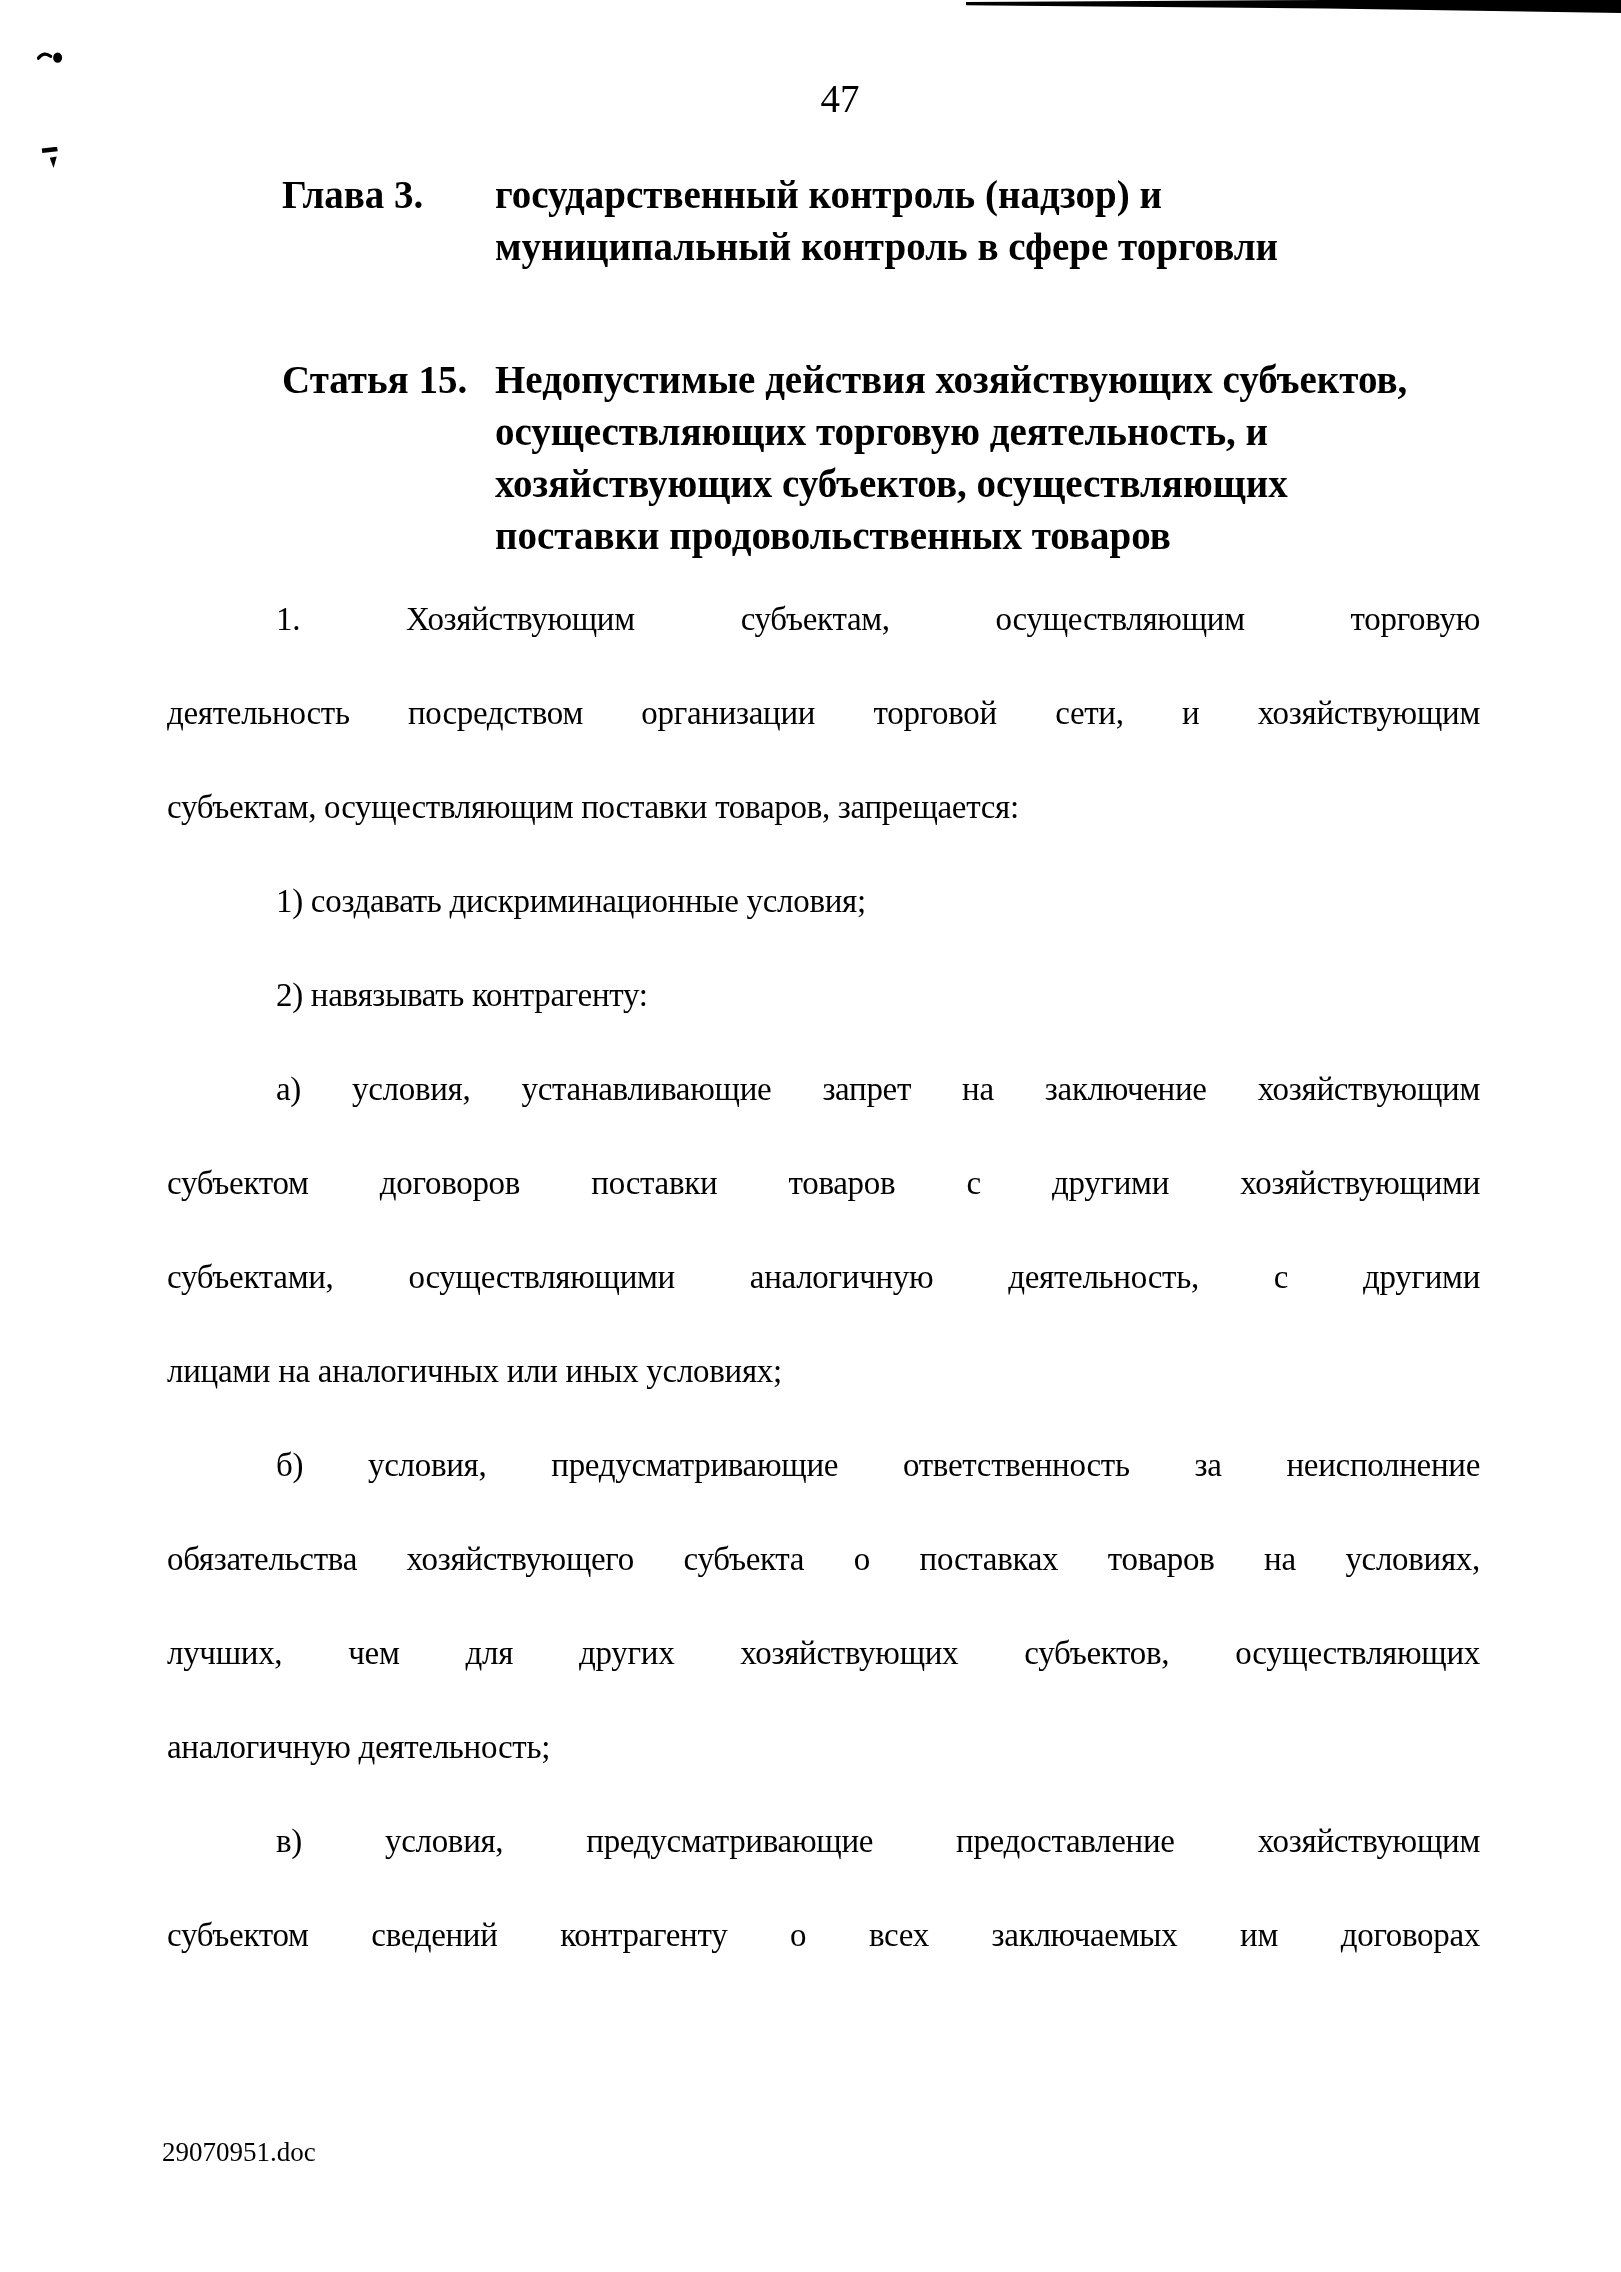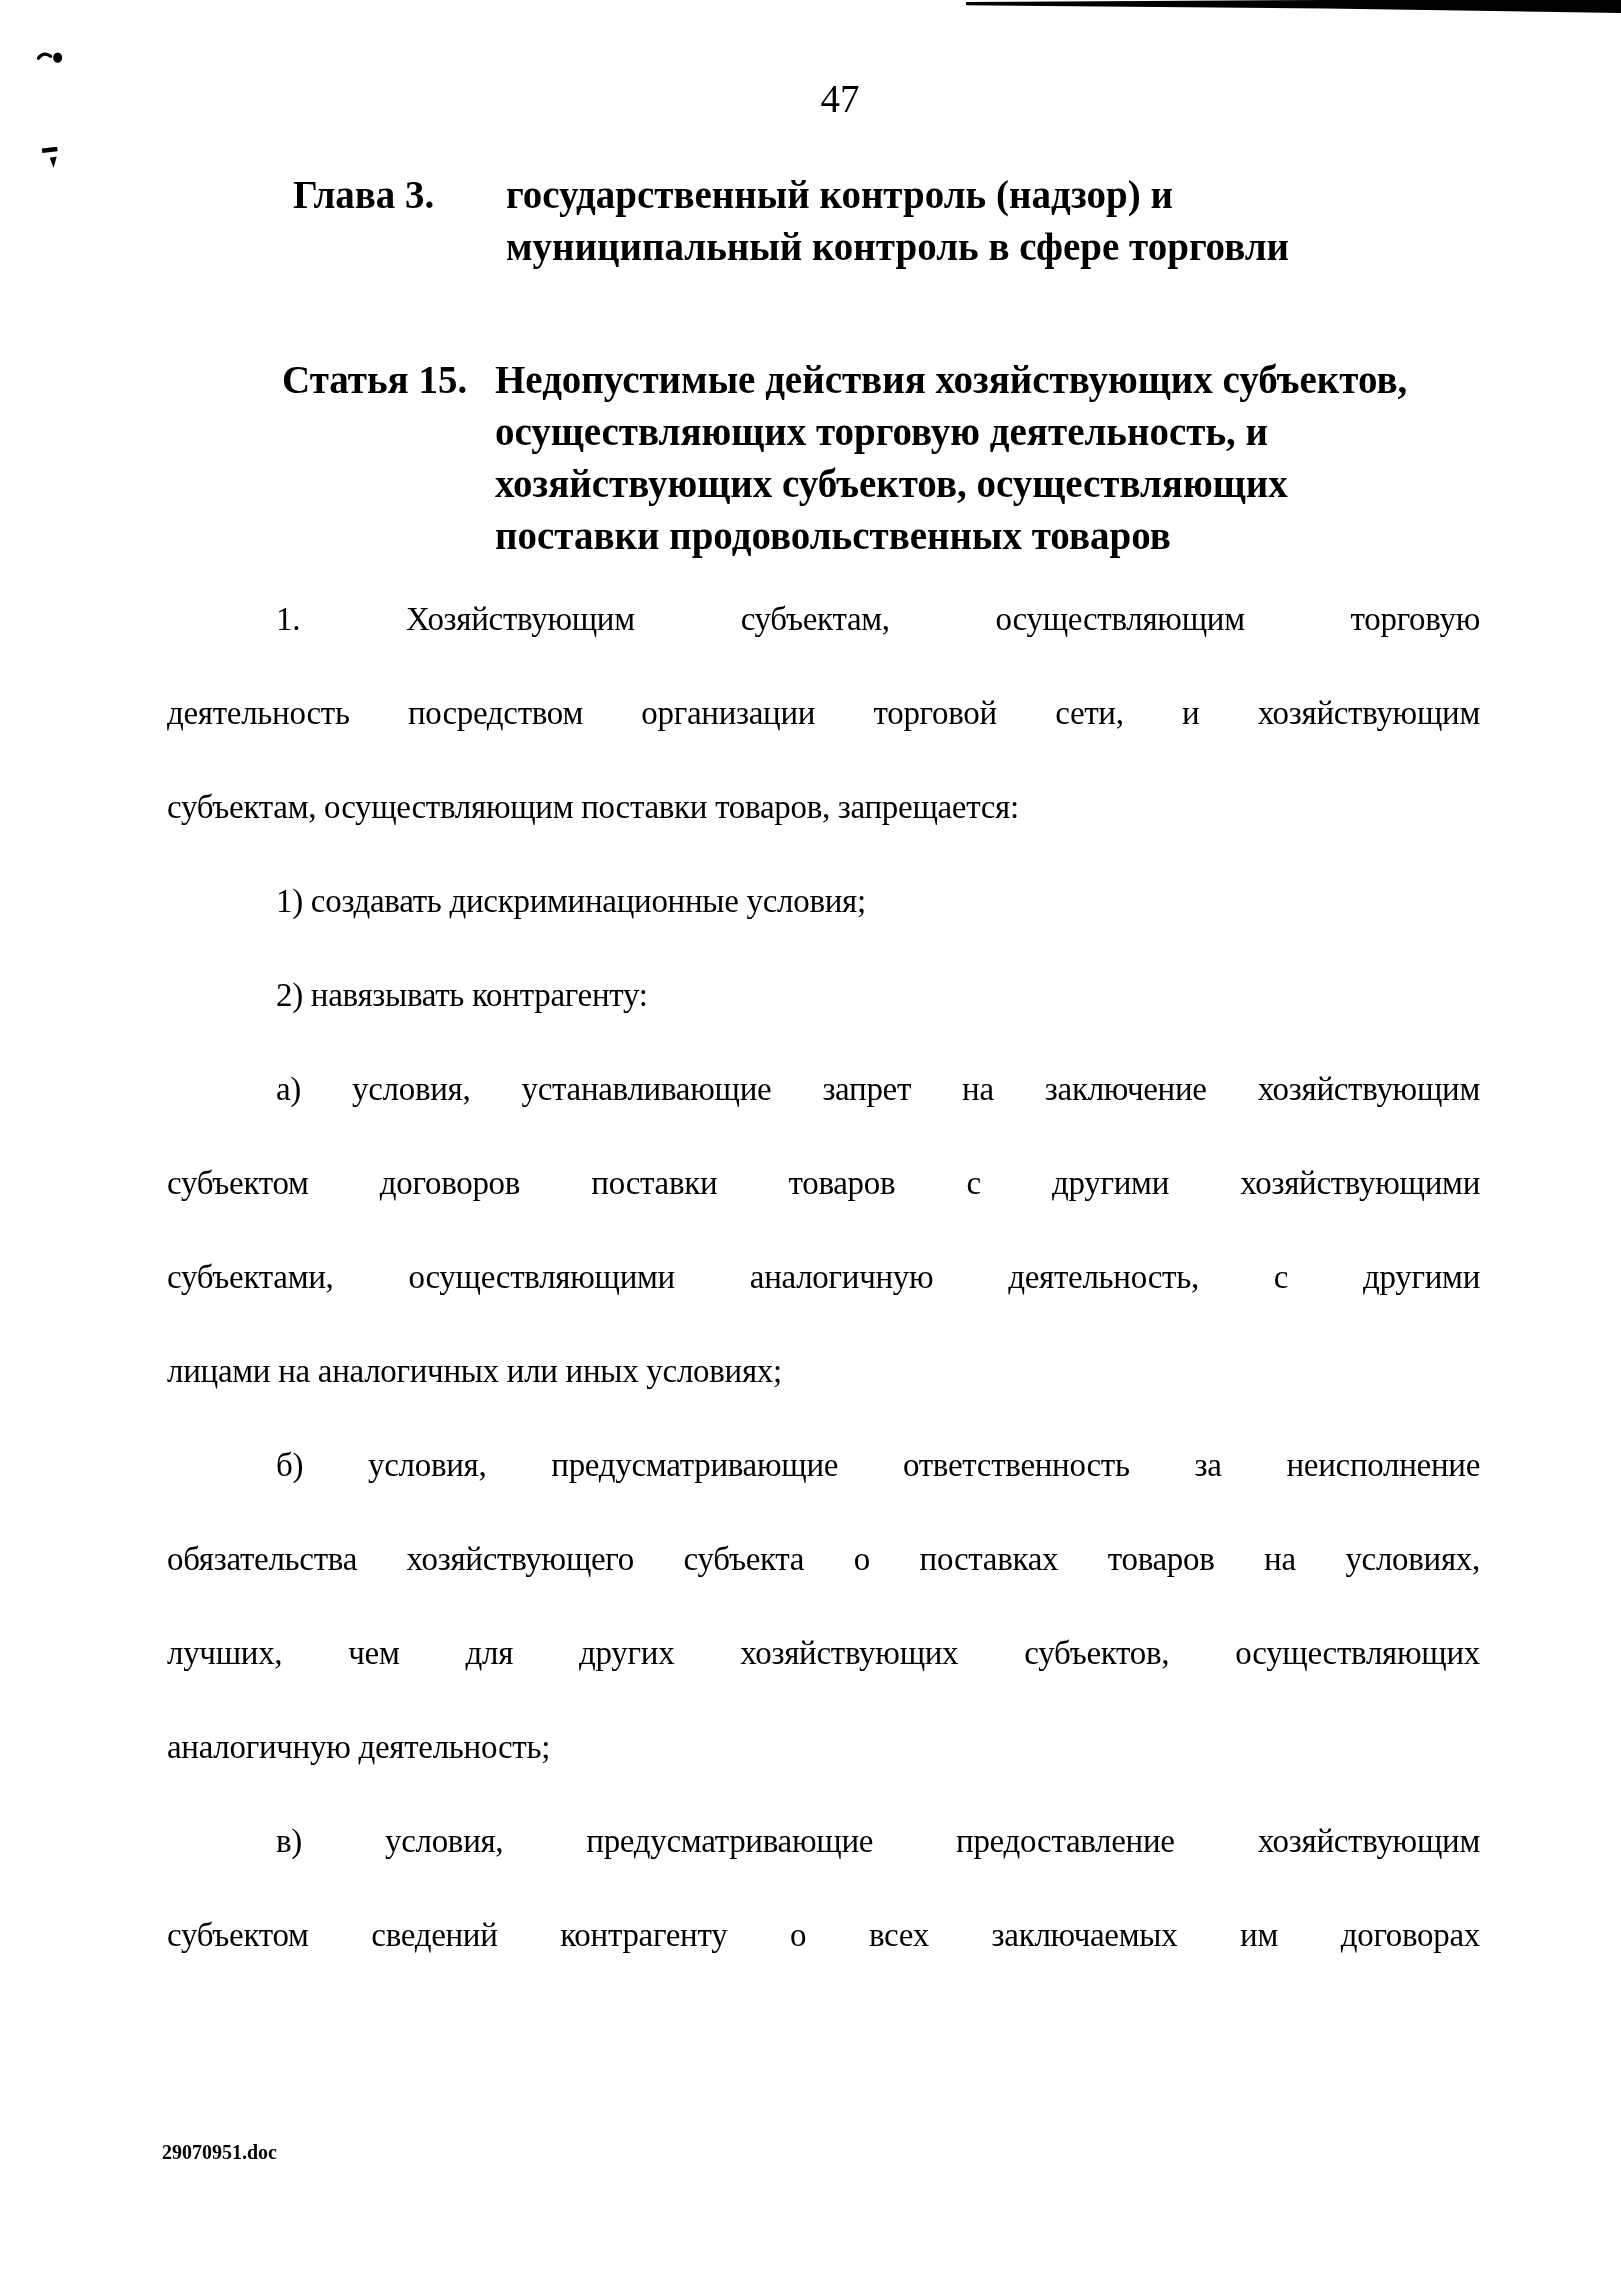--- a/index.html
+++ b/index.html
@@ -36,21 +36,21 @@
     position: absolute;
     left: 282px;
     display: flex;
     font-weight: 700;
     font-size: 39px;
     line-height: 52px;
   }
   .heading .h-label { flex: 0 0 213px; white-space: nowrap; }
   .heading .h-lines { width: 995px; }
   .heading .h-line { white-space: nowrap; }
-  .glava  { top: 169px; margin-left: 11px; }
+  .glava  { top: 169px; }
   .statya { top: 354px; }
 
   .body-text {
     position: absolute;
     left: 167px; top: 572px;
     width: 1313px;
     font-size: 33px;
     line-height: 94px;
     letter-spacing: -0.3px;
   }
@@ -59,22 +59,22 @@
     white-space: normal;
     text-align: justify;
     text-align-last: justify;
   }
   .body-text .line.indent { padding-left: 109px; }
   .body-text .line.indent.justify { padding-left: 0; text-indent: 109px; }
 
   .footer {
     position: absolute;
     left: 162px; top: 2136px;
-    font-size: 20px; line-height: 32px;
-    font-weight: 700;
+    font-size: 27px; line-height: 32px;
+    font-weight: 400;
     white-space: nowrap;
   }
 </style>
 </head>
 <body>
 
 <div class="page">
 
   <div class="top-bar"></div>
 

